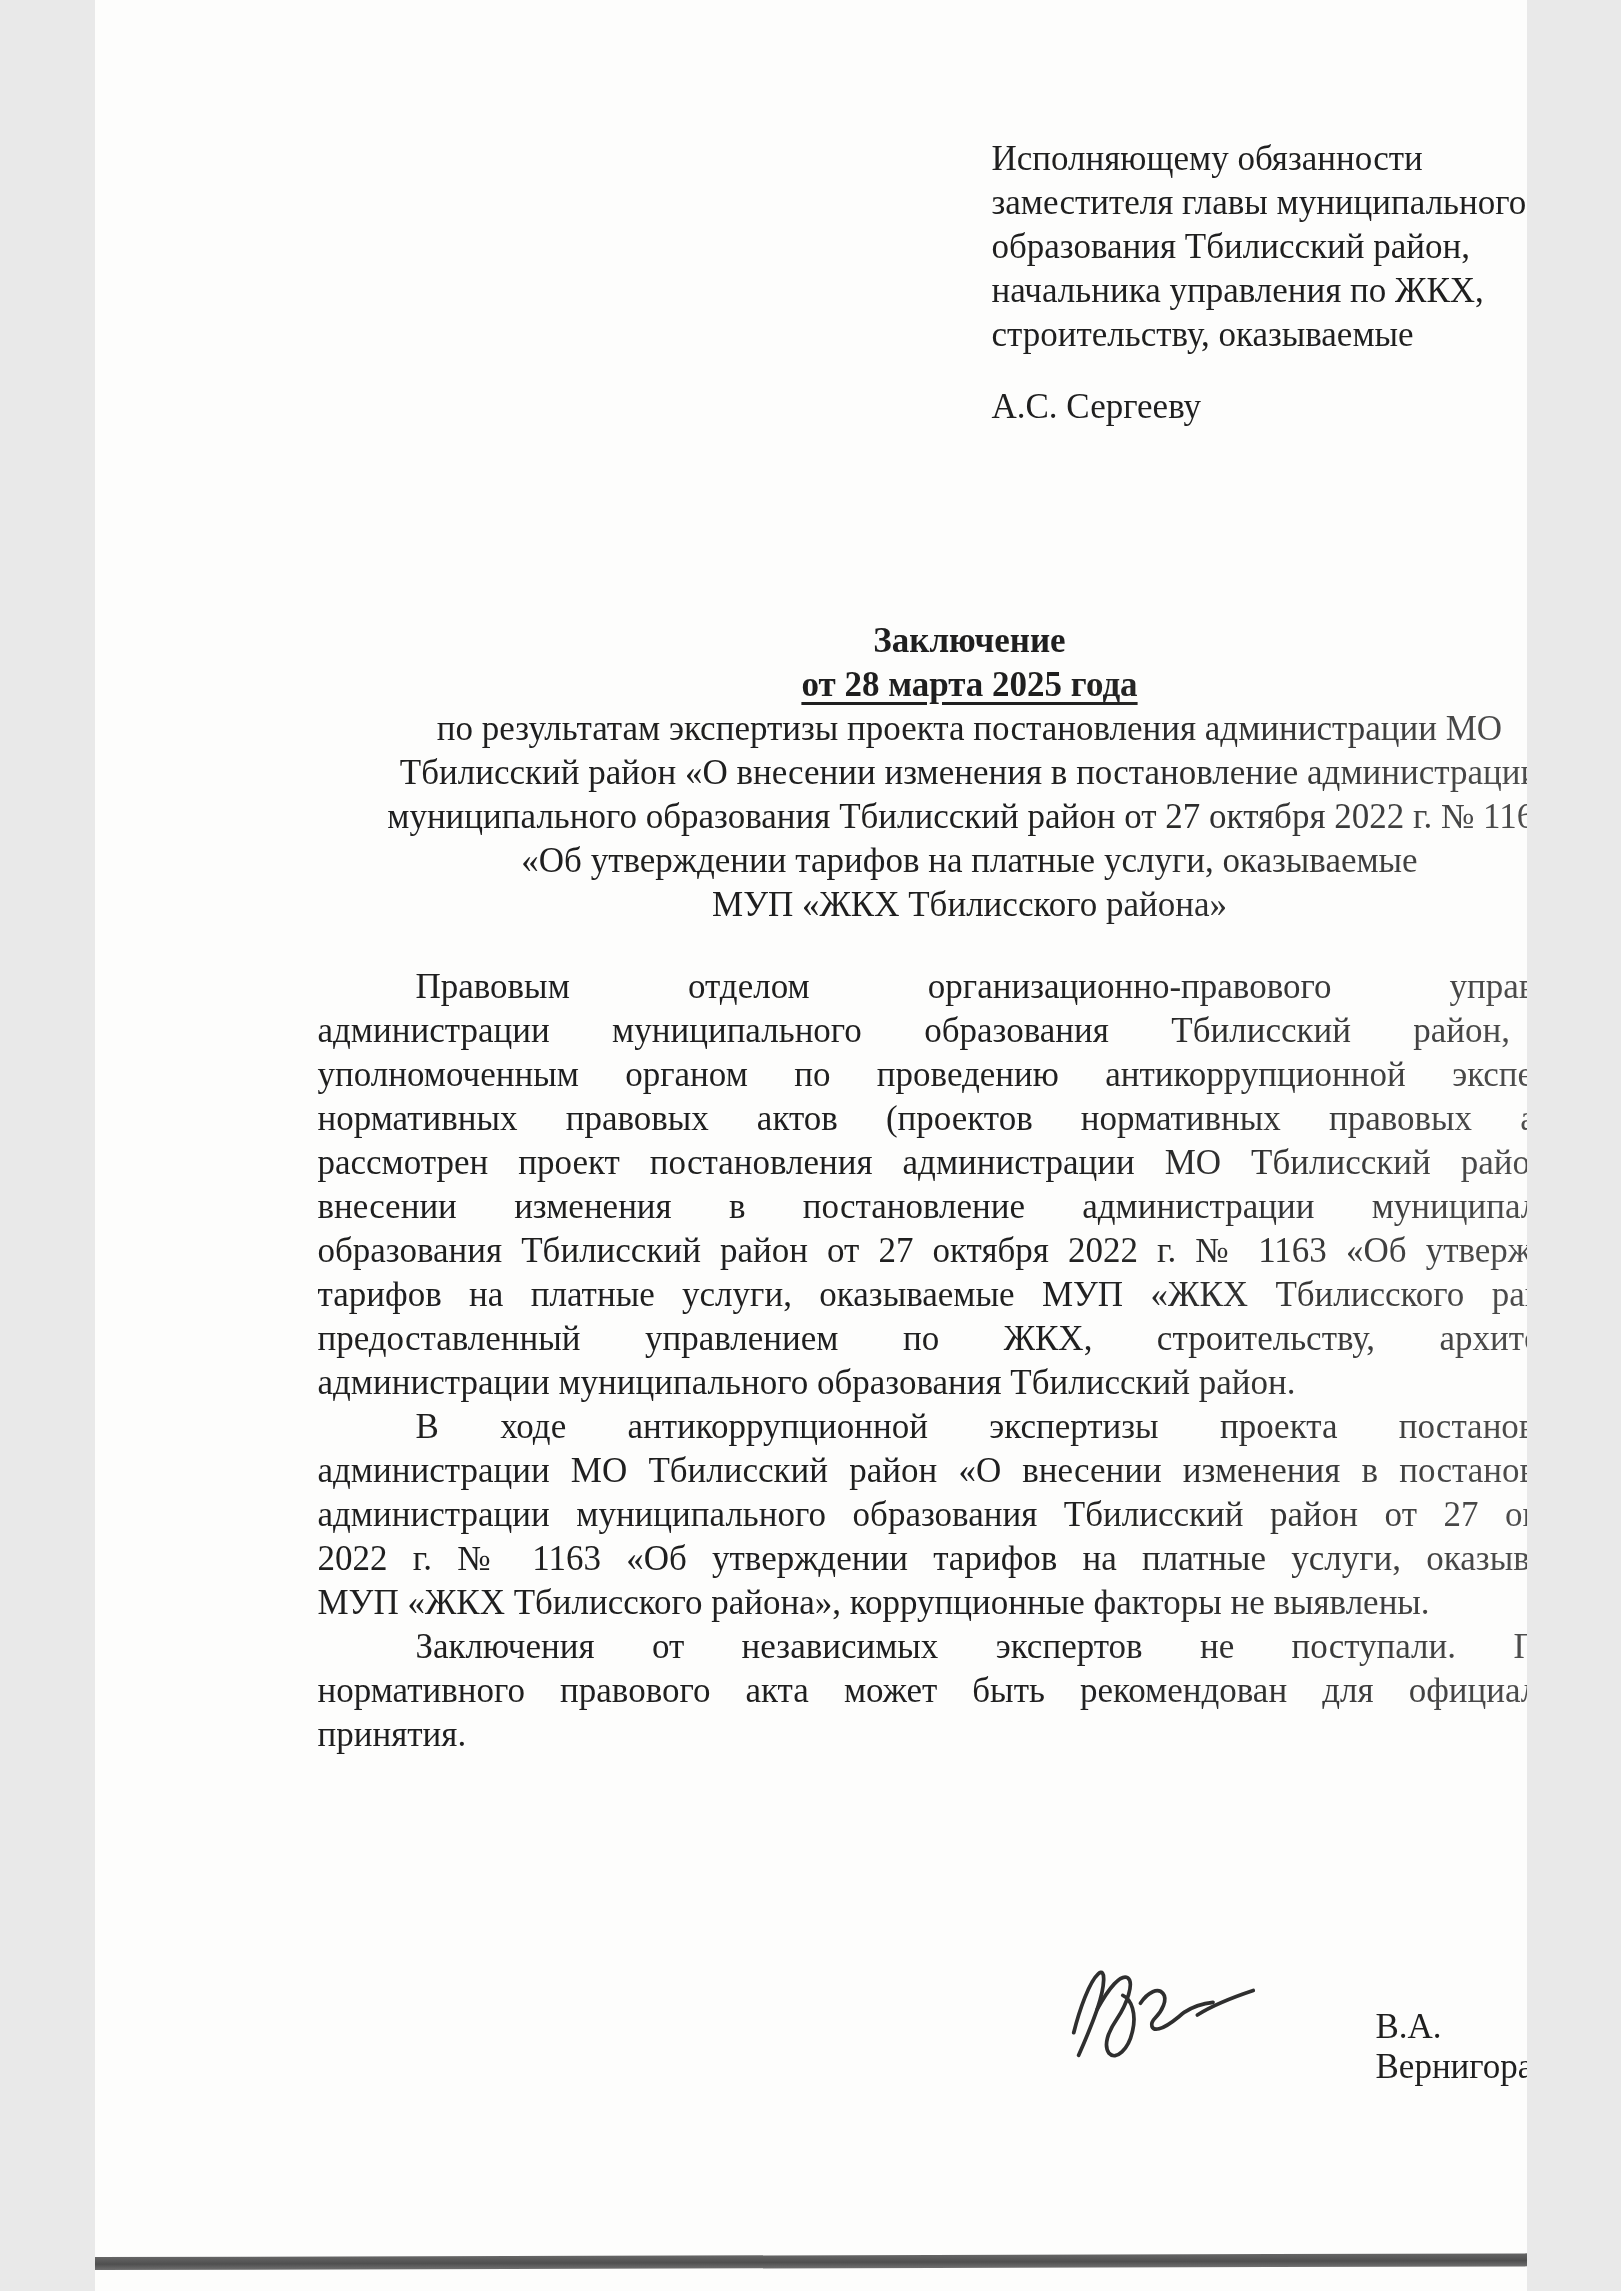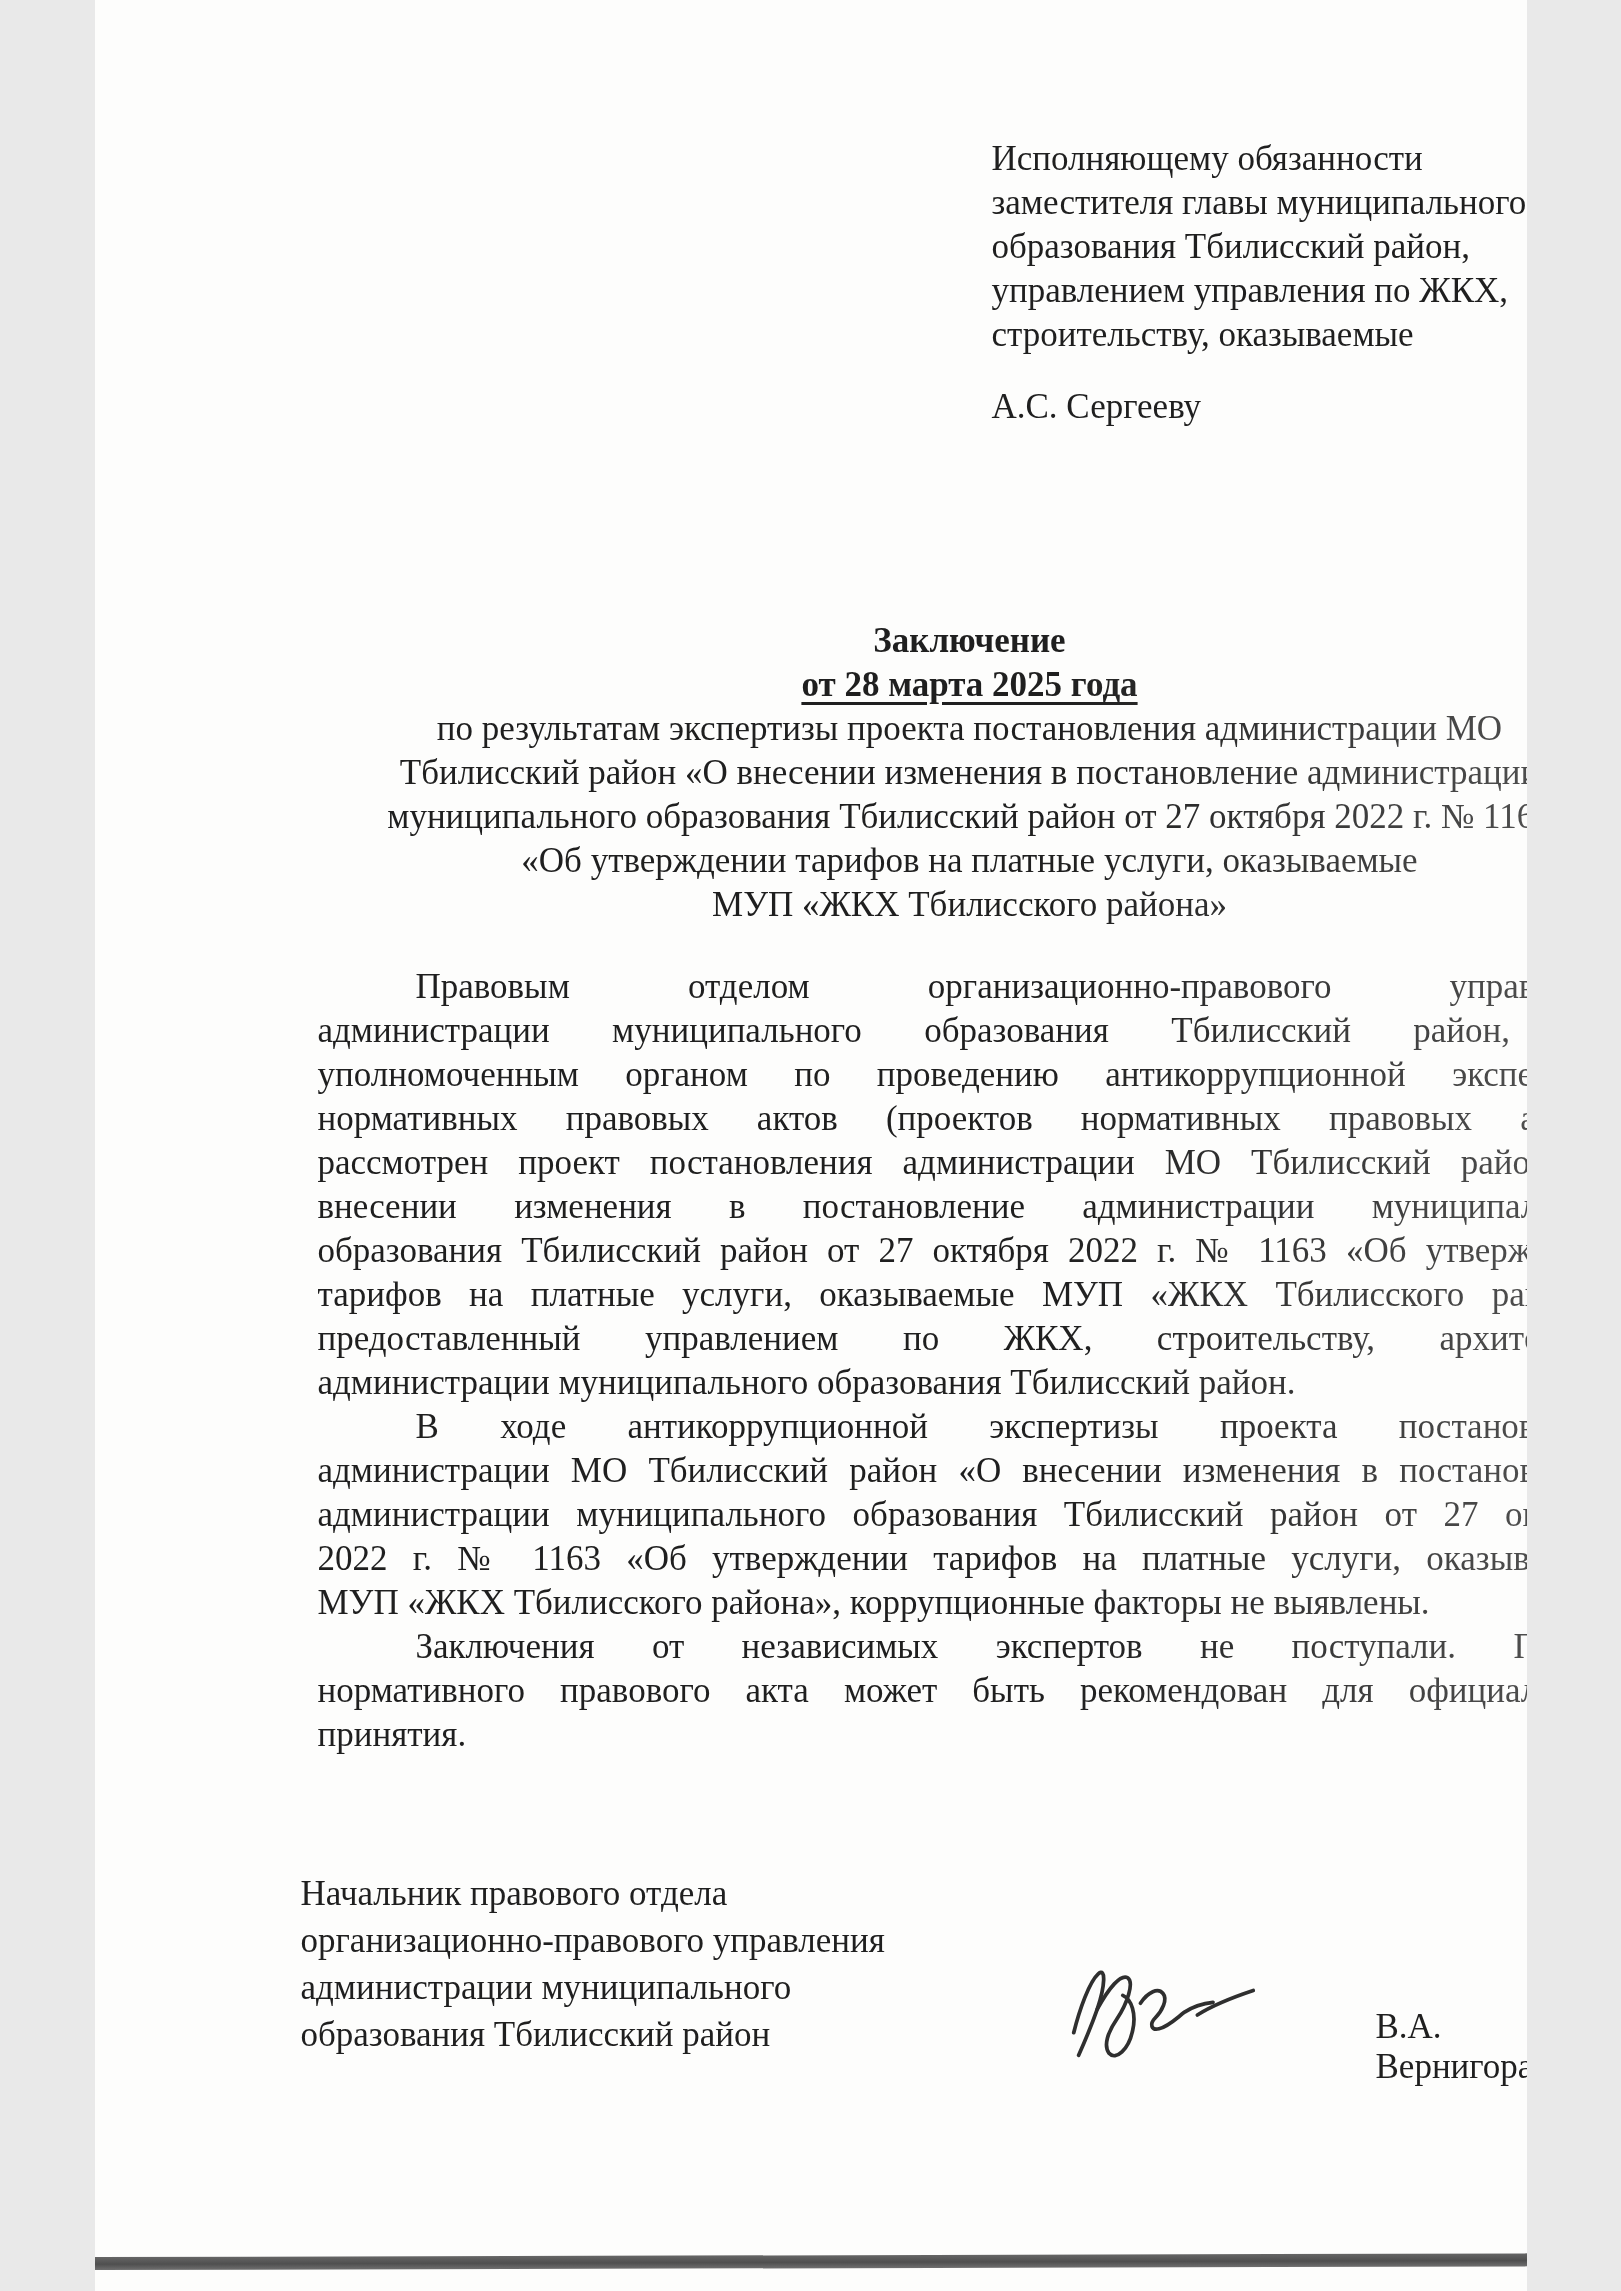--- a/index.html
+++ b/index.html
@@ -58,21 +58,21 @@
 </head>
 <body>
 
 <div class="page">
 
   <div class="addressee">
     <div>
         <div class="line plain">Исполняющему обязанности</div>
         <div class="line plain">заместителя главы муниципального</div>
         <div class="line plain">образования Тбилисский район,</div>
-        <div class="line plain">управлением управления по ЖКХ,</div>
+        <div class="line plain">начальника управления по ЖКХ,</div>
         <div class="line plain">строительству, оказываемые</div>
       </div>
     <div class="addressee-name">А.С. Сергееву</div>
   </div>
 
   <div class="title-block">
     <div class="t-head">Заключение</div>
     <div class="t-date">от 28 марта 2025 года</div>
     <div>
         <div class="line centered">по результатам экспертизы проекта постановления администрации МО</div>
@@ -103,26 +103,20 @@
         <div class="line just">2022 г. № 1163 «Об утверждении тарифов на платные услуги, оказываемые</div>
         <div class="line just end">МУП «ЖКХ Тбилисского района», коррупционные факторы не выявлены.</div>
       </div>
       <div class="para">
         <div class="line just indent">Заключения от независимых экспертов не поступали. Проект</div>
         <div class="line just">нормативного правового акта может быть рекомендован для официального</div>
         <div class="line just end">принятия.</div>
       </div>
     </div>
 
-  <div class="sig-block">
-      <div class="line plain">Начальник правового отдела</div>
-      <div class="line plain">организационно-правового управления</div>
-      <div class="line plain">администрации муниципального</div>
-      <div class="line plain">образования Тбилисский район</div>
-    </div>
 
   <svg class="sig-svg" width="206" height="113" viewBox="0 0 210 115" fill="none" stroke="#2f2f2f" stroke-width="3.8" stroke-linecap="round">
     <path d="M14,74 C20,50 30,22 39,14 C47,7 46,26 38,50 C31,70 23,88 19,97"></path>
     <path d="M38,50 C50,28 62,14 69,18 C76,23 68,45 58,60 C49,73 44,87 50,95 C57,103 70,91 74,72 C78,55 73,40 64,36"></path>
     <path d="M82,44 C90,32 100,28 105,34 C110,40 104,52 97,59 C91,65 93,72 101,70 C110,68 118,60 127,53 C136,47 146,44 156,43"></path>
     <path d="M140,56 C154,47 176,38 197,31"></path>
   </svg>
 
   <div class="sig-name">В.А. Вернигора</div>
 

